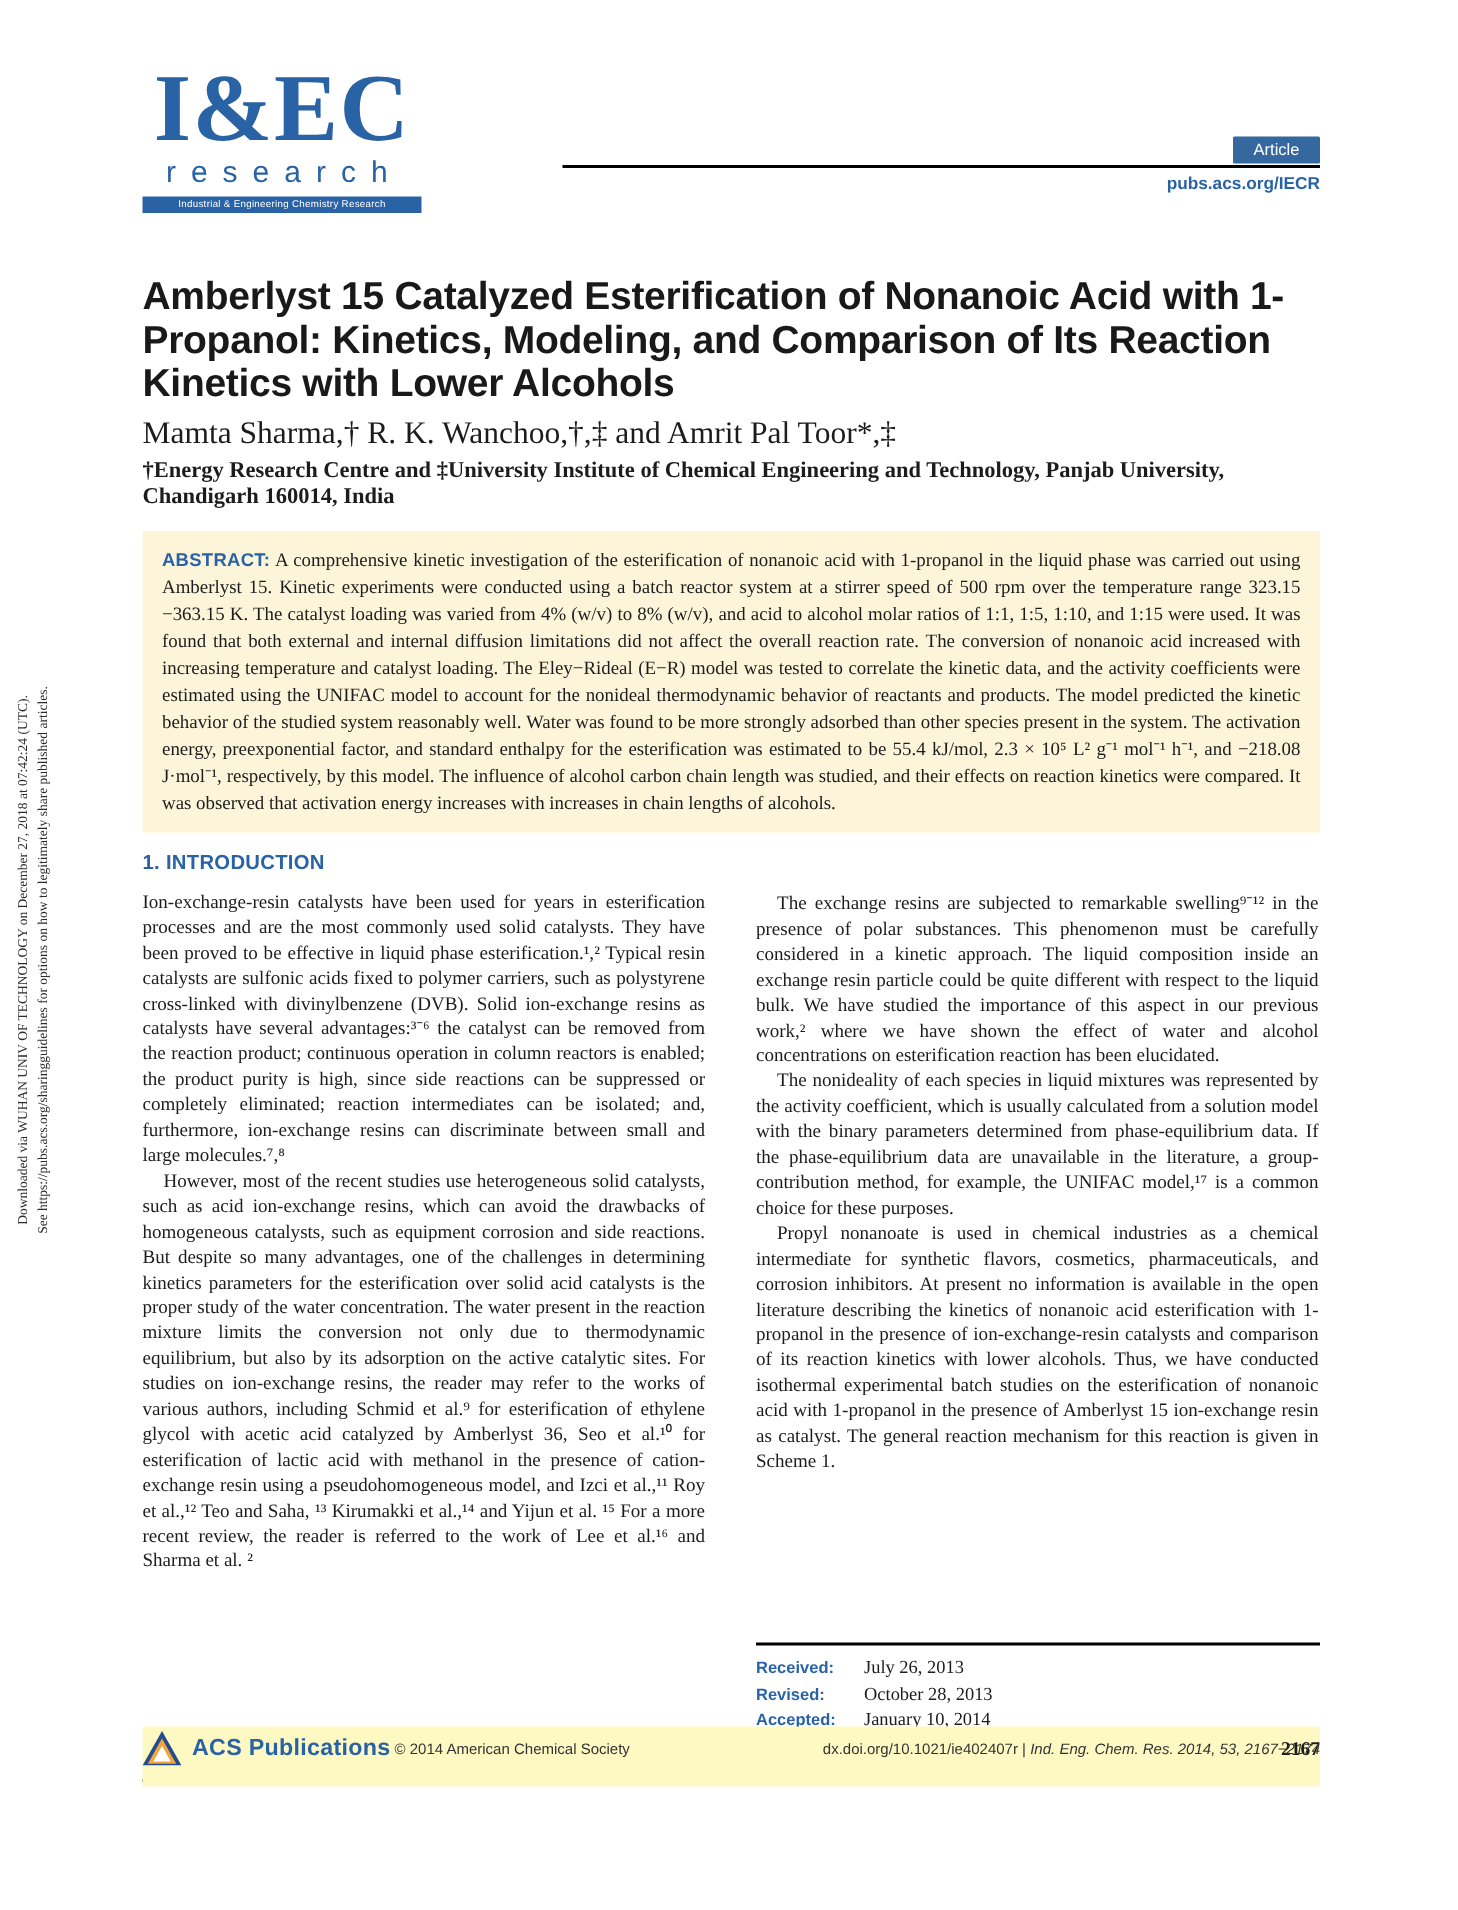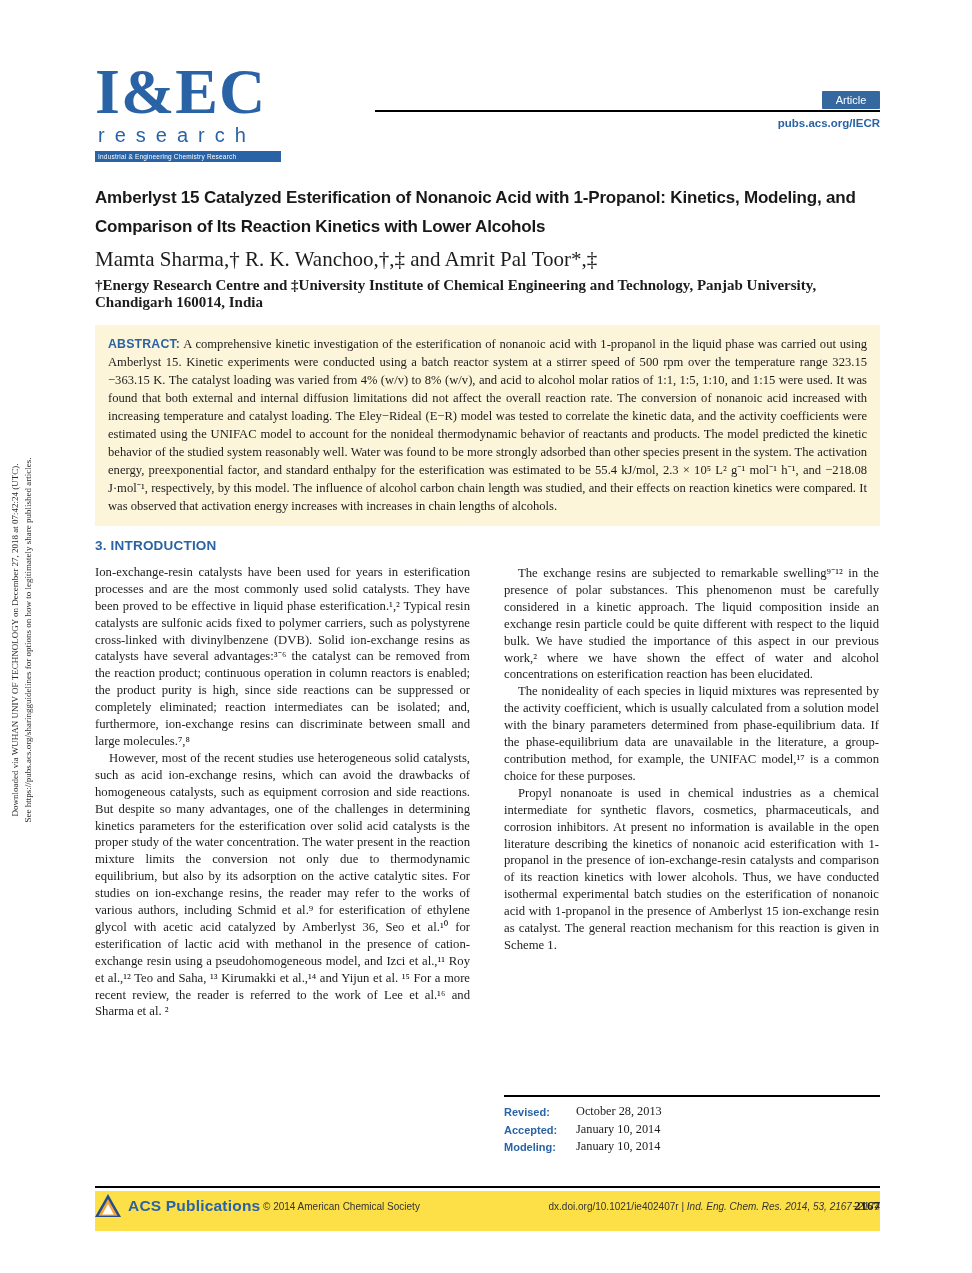--- a/index.html
+++ b/index.html
@@ -11,21 +11,21 @@
 
   
   .watermark {
     position:absolute; left:-248px; top:627px; width:540px;
     transform:rotate(-90deg); transform-origin:center;
     font-size:9px; line-height:13px; color:#2b2b2b; text-align:center;
     pointer-events:none;
   }
 
   
-  .logo { position:absolute; left:95px; top:64px; }
+  .logo { position:absolute; left:95px; top:44px;text-align:center; }
   .logo-title {
     font-family:"Liberation Serif", serif; font-weight:700; font-size:64px;
     line-height:56px; color:#2a63a5; letter-spacing:1px;
   }
   .logo-subtitle {
     font-family:"Liberation Sans", sans-serif; font-size:20px;
     letter-spacing:10px; color:#2a63a5; margin-top:4px; margin-left:3px;
   }
   .logo-bar {
     margin-top:4px; width:180px; background:#2a63a5; color:#ffffff;
@@ -39,21 +39,21 @@
   }
   .header-rule { position:absolute; top:110px; left:375px; width:505px; border-top:2px solid #000; }
   .site-link {
     position:absolute; top:117px; right:92px; color:#2a63a5;
     font-family:"Liberation Sans", sans-serif; font-size:11.5px; cursor:pointer;font-weight:bold;
   }
 
   
   .content { position:absolute; left:95px; top:183px; width:785px; height:1000px; overflow:hidden; }
   .title {
-    font-family:"Liberation Sans", sans-serif; font-weight:700; font-size:17px;
+    font-family:"Liberation Sans", sans-serif; font-weight:700; font-size:26px;
     line-height:29px; color:#191919; margin:0; letter-spacing:-0.2px;
   }
   .authors { margin-top:10px; font-size:21px; line-height:17px; }
   .affiliation { margin-top:9px; font-size:15px; line-height:17px;font-weight:bold; }
   .abstract-box {
     margin-top:14px; background:#fdf5da; padding:10px 13px 11px;
     font-size:12.6px; line-height:18px; text-align:justify;
   }
   .abstract-label {
     color:#2a63a5; font-weight:700; font-family:"Liberation Sans", sans-serif;
@@ -77,21 +77,21 @@
   }
   .date-row { display:flex; line-height:16.5px; }
   .date-label {
     width:72px; color:#2a63a5; font-family:"Liberation Sans", sans-serif;
     font-size:11px; font-weight:700; padding-top:1px;
   }
   .date-value { font-size:12.3px; }
 
   
   .footer-rule { position:absolute; left:95px; top:1186px; width:785px; border-top:2px solid #000; background:#fff; }
-  .footer { position:absolute; left:95px; top:1191px; width:785px; height:40px; background:#fde047; }
+  .footer { position:absolute; left:95px; top:1151px; width:785px; height:40px; background:#fef9c3; }
   .acs-pub {
     position:absolute; left:0; top:3px; display:flex; align-items:center; gap:7px;
     color:#2a63a5; font-family:"Liberation Sans", sans-serif; font-weight:700;
     font-size:15.5px; letter-spacing:0.2px;
   }
   .copyright { position:absolute; left:168px; top:10px; font-size:10px; font-family:"Liberation Sans", sans-serif; color:#333333; }
   .page-number { position:absolute; left:0; width:100%; text-align:right; top:7px; font-size:13px; font-weight:700; }
   .citation { position:absolute; right:0; top:10px; font-size:10px; font-family:"Liberation Sans", sans-serif; color:#333333; white-space:nowrap; }
   .citation-journal { font-style:italic; }
 </style>
@@ -121,32 +121,36 @@
     <div class="authors">Mamta Sharma,† R. K. Wanchoo,†,‡ and Amrit Pal Toor*,‡</div>
     <div class="affiliation">†Energy Research Centre and ‡University Institute of Chemical Engineering and Technology, Panjab University, Chandigarh 160014, India</div>
 
     <div class="abstract-box">
       <span class="abstract-label">ABSTRACT:</span>
       <span class="abstract-text">A comprehensive kinetic investigation of the esterification of nonanoic acid with 1-propanol in the liquid phase was carried out using Amberlyst 15. Kinetic experiments were conducted using a batch reactor system at a stirrer speed of 500 rpm over the temperature range 323.15 −363.15 K. The catalyst loading was varied from 4% (w/v) to 8% (w/v), and acid to alcohol molar ratios of 1:1, 1:5, 1:10, and 1:15 were used. It was found that both external and internal diffusion limitations did not affect the overall reaction rate. The conversion of nonanoic acid increased with increasing temperature and catalyst loading. The Eley−Rideal (E−R) model was tested to correlate the kinetic data, and the activity coefficients were estimated using the UNIFAC model to account for the nonideal thermodynamic behavior of reactants and products. The model predicted the kinetic behavior of the studied system reasonably well. Water was found to be more strongly adsorbed than other species present in the system. The activation energy, preexponential factor, and standard enthalpy for the esterification was estimated to be 55.4 kJ/mol, 2.3 × 10⁵ L² g⁻¹ mol⁻¹ h⁻¹, and −218.08 J·mol⁻¹, respectively, by this model. The influence of alcohol carbon chain length was studied, and their effects on reaction kinetics were compared. It was observed that activation energy increases with increases in chain lengths of alcohols.</span>
     </div>
 
     <div class="columns">
       <div class="col">
-        <h2 class="section-heading">3. INTRODUCTION</h2>
+        <h2 class="section-heading">1. INTRODUCTION</h2>
         <p>Ion-exchange-resin catalysts have been used for years in esterification processes and are the most commonly used solid catalysts. They have been proved to be effective in liquid phase esterification.¹,² Typical resin catalysts are sulfonic acids fixed to polymer carriers, such as polystyrene cross-linked with divinylbenzene (DVB). Solid ion-exchange resins as catalysts have several advantages:³⁻⁶ the catalyst can be removed from the reaction product; continuous operation in column reactors is enabled; the product purity is high, since side reactions can be suppressed or completely eliminated; reaction intermediates can be isolated; and, furthermore, ion-exchange resins can discriminate between small and large molecules.⁷,⁸</p>
         <p class="indent">However, most of the recent studies use heterogeneous solid catalysts, such as acid ion-exchange resins, which can avoid the drawbacks of homogeneous catalysts, such as equipment corrosion and side reactions. But despite so many advantages, one of the challenges in determining kinetics parameters for the esterification over solid acid catalysts is the proper study of the water concentration. The water present in the reaction mixture limits the conversion not only due to thermodynamic equilibrium, but also by its adsorption on the active catalytic sites. For studies on ion-exchange resins, the reader may refer to the works of various authors, including Schmid et al.⁹ for esterification of ethylene glycol with acetic acid catalyzed by Amberlyst 36, Seo et al.¹⁰ for esterification of lactic acid with methanol in the presence of cation-exchange resin using a pseudohomogeneous model, and Izci et al.,¹¹ Roy et al.,¹² Teo and Saha, ¹³ Kirumakki et al.,¹⁴ and Yijun et al. ¹⁵ For a more recent review, the reader is referred to the work of Lee et al.¹⁶ and Sharma et al. ²</p>
       </div>
       <div class="col col--right">
         <p class="indent">The exchange resins are subjected to remarkable swelling⁹⁻¹² in the presence of polar substances. This phenomenon must be carefully considered in a kinetic approach. The liquid composition inside an exchange resin particle could be quite different with respect to the liquid bulk. We have studied the importance of this aspect in our previous work,² where we have shown the effect of water and alcohol concentrations on esterification reaction has been elucidated.</p>
         <p class="indent">The nonideality of each species in liquid mixtures was represented by the activity coefficient, which is usually calculated from a solution model with the binary parameters determined from phase-equilibrium data. If the phase-equilibrium data are unavailable in the literature, a group-contribution method, for example, the UNIFAC model,¹⁷ is a common choice for these purposes.</p>
         <p class="indent">Propyl nonanoate is used in chemical industries as a chemical intermediate for synthetic flavors, cosmetics, pharmaceuticals, and corrosion inhibitors. At present no information is available in the open literature describing the kinetics of nonanoic acid esterification with 1-propanol in the presence of ion-exchange-resin catalysts and comparison of its reaction kinetics with lower alcohols. Thus, we have conducted isothermal experimental batch studies on the esterification of nonanoic acid with 1-propanol in the presence of Amberlyst 15 ion-exchange resin as catalyst. The general reaction mechanism for this reaction is given in Scheme 1.</p>
       </div>
     </div>
 
     <div class="dates">
+      <div class="date-row">
+        <span class="date-label">Received:</span>
+        <span class="date-value">July 26, 2013</span>
+      </div>
       <div class="date-row">
         <span class="date-label">Revised:</span>
         <span class="date-value">October 28, 2013</span>
       </div>
       <div class="date-row">
         <span class="date-label">Accepted:</span>
         <span class="date-value">January 10, 2014</span>
       </div>
       <div class="date-row">
         <span class="date-label">Modeling:</span>

